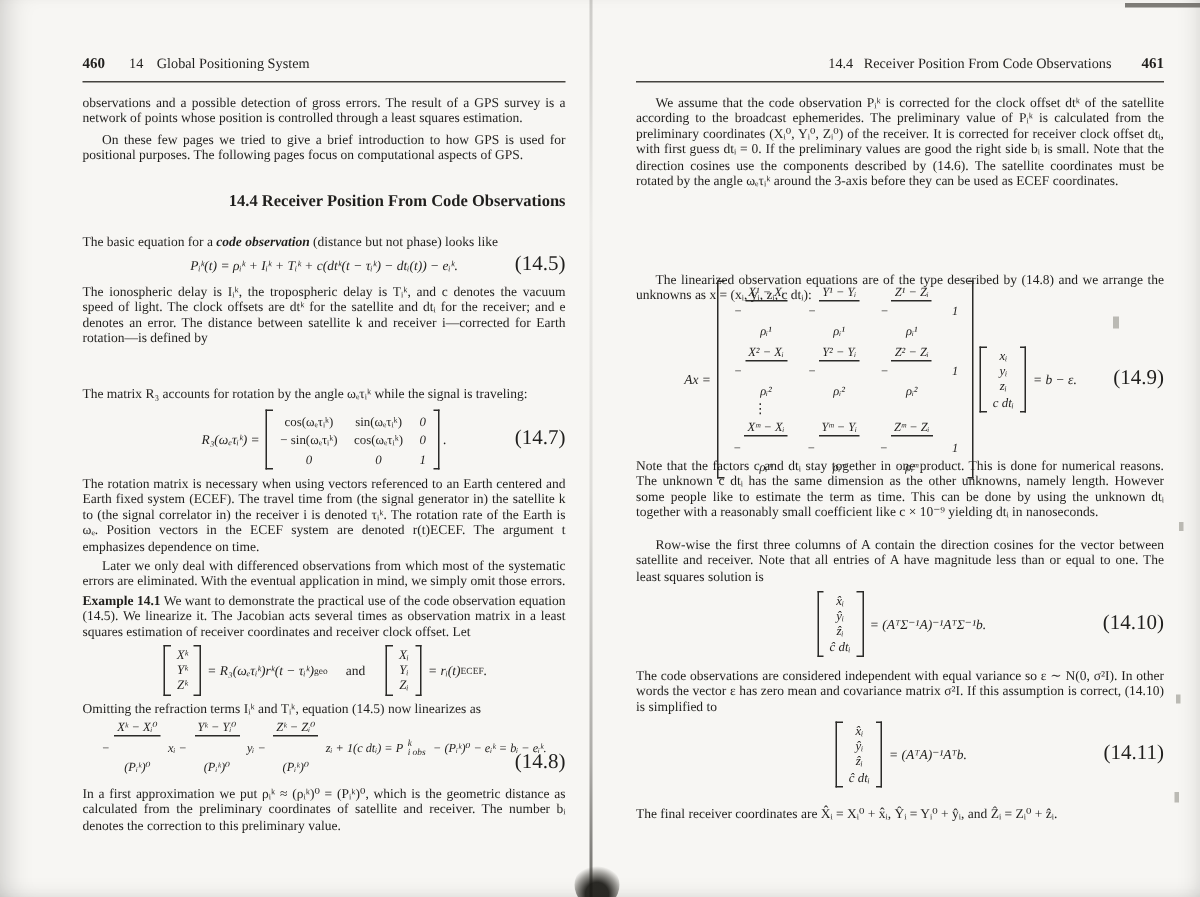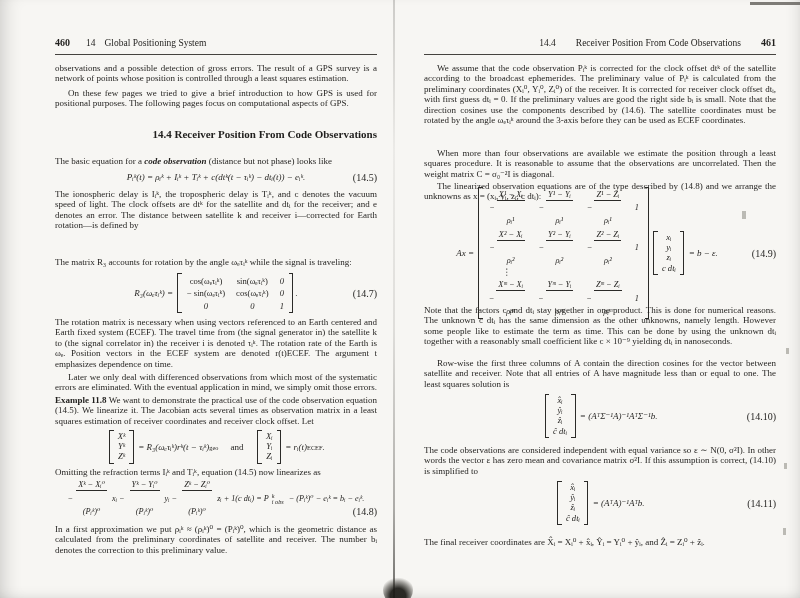--- a/index.html
+++ b/index.html
@@ -8,30 +8,30 @@
     box-shadow:inset 16px 0 20px -14px rgba(0,0,0,.20), inset -12px 0 16px -12px rgba(0,0,0,.14), inset 0 -10px 14px -10px rgba(0,0,0,.10);}
   .page{position:absolute;top:0;height:100%;}
   .pl{left:55px;width:322px;}
   .pr{left:424px;width:352px;}
   .blk{position:absolute;left:0;width:100%;margin:0;}
   .hd{display:flex;align-items:baseline;font-size:9.5px;border-bottom:0.8px solid #45433f;padding-bottom:6px;}
   .hd .pgno{font-weight:bold;font-size:10px;}
   .hd-l .pgno{margin-right:16px;}
   .hd-l .chno{margin-right:9px;}
   .hd-r{justify-content:flex-end;}
-  .hd-r .sec{margin-right:20px;}
+  .hd-r .sec{margin-right:7px;}
   .hd-r .pgno{margin-left:20px;}
   .bt{font-size:9px;line-height:10.4px;text-align:justify;}
   .ind{text-indent:13px;}
   .sechead{font-size:11px;font-weight:bold;text-align:right;}
   .bi{font-weight:bold;font-style:italic;}
   .exlabel{font-weight:bold;}
   .eq{font-size:9px;display:flex;align-items:center;justify-content:center;}
   .eq span{white-space:pre;}
-  .eq .tag{position:absolute;right:0;top:50%;transform:translateY(-50%);font-style:normal;font-size:10px;}
+  .eq .tag{position:absolute;right:0;top:50%;transform:translateY(-50%);font-style:normal;font-size:14px;}
   .tag-low{top:auto !important;bottom:0;transform:none !important;}
   .it{font-style:italic;}
   .eqrow{display:flex;align-items:center;gap:3px;}
   sub,sup{font-size:6.3px;}
   .conj{font-style:normal;margin:0 12px;}
   .mat{display:inline-flex;align-items:stretch;margin:0 2px;}
   .mbl{width:3.5px;border:1px solid #2b2a28;border-right:none;}
   .mbr{width:3.5px;border:1px solid #2b2a28;border-left:none;}
   .grid3{display:grid;grid-template-columns:auto auto auto;column-gap:11px;row-gap:2.5px;padding:2.5px 5px;justify-items:center;align-items:center;font-size:8.6px;}
   .vcol{display:flex;flex-direction:column;align-items:center;justify-content:center;padding:2px 4px;row-gap:0.5px;font-style:italic;font-size:8.6px;line-height:9.8px;}
@@ -96,21 +96,21 @@
         </span>
         <span class="mbr"></span>
       </span>
       <span class="it">.</span>
       <span class="tag">(14.7)</span>
     </div>
 
     <p class="blk bt" style="top:317px">The rotation matrix is necessary when using vectors referenced to an Earth centered and Earth fixed system (ECEF). The travel time from (the signal generator in) the satellite k to (the signal correlator in) the receiver i is denoted τᵢᵏ. The rotation rate of the Earth is ωₑ. Position vectors in the ECEF system are denoted r(t)ECEF. The argument t emphasizes dependence on time.</p>
     <p class="blk bt ind" style="top:372px">Later we only deal with differenced observations from which most of the systematic errors are eliminated. With the eventual application in mind, we simply omit those errors.</p>
 
-    <p class="blk bt" style="top:395px"><span class="exlabel">Example 11.8</span><span> We want to demonstrate the practical use of the code observation equation (14.5). We linearize it. The Jacobian acts several times as observation matrix in a least squares estimation of receiver coordinates and receiver clock offset. Let</span></p>
+    <p class="blk bt" style="top:395px"><span class="exlabel">Example 14.1</span><span> We want to demonstrate the practical use of the code observation equation (14.5). We linearize it. The Jacobian acts several times as observation matrix in a least squares estimation of receiver coordinates and receiver clock offset. Let</span></p>
 
     <div class="blk eq" style="top:430px;height:34px">
       <span class="mat">
         <span class="mbl"></span>
         <span class="vcol">
           <span>Xᵏ</span>
           <span>Yᵏ</span>
           <span>Zᵏ</span>
         </span>
         <span class="mbr"></span>
@@ -154,21 +154,20 @@
 
   <div class="page pr">
 
     <div class="blk hd hd-r" style="top:37px">
       <span class="sec">14.4</span>
       <span>Receiver Position From Code Observations</span>
       <span class="pgno">461</span>
     </div>
 
     <p class="blk bt ind" style="top:63px">We assume that the code observation Pᵢᵏ is corrected for the clock offset dtᵏ of the satellite according to the broadcast ephemerides. The preliminary value of Pᵢᵏ is calculated from the preliminary coordinates (Xᵢ⁰, Yᵢ⁰, Zᵢ⁰) of the receiver. It is corrected for receiver clock offset dtᵢ, with first guess dtᵢ = 0. If the preliminary values are good the right side bᵢ is small. Note that the direction cosines use the components described by (14.6). The satellite coordinates must be rotated by the angle ωₑτᵢᵏ around the 3-axis before they can be used as ECEF coordinates.</p>
-    <p class="blk bt ind" style="top:148px">When more than four observations are available we estimate the position through a least squares procedure. It is reasonable to assume that the observations are uncorrelated. Then the weight matrix C = σ₀⁻²I is diagonal.</p>
     <p class="blk bt ind" style="top:181px">The linearized observation equations are of the type described by (14.8) and we arrange the unknowns as x = (xᵢ, yᵢ, zᵢ, c dtᵢ):</p>
 
     <div class="blk eq" style="top:203px;height:100px;padding-right:26px;box-sizing:border-box">
       <span class="it">Ax = </span>
       <span class="mat">
         <span class="mbl"></span>
         <span class="g4">
           <span class="cell"><span>−</span><span class="frac"><span class="fn">X¹ − Xᵢ</span><span class="fd">ρᵢ¹</span></span></span>
           <span class="cell"><span>−</span><span class="frac"><span class="fn">Y¹ − Yᵢ</span><span class="fd">ρᵢ¹</span></span></span>
           <span class="cell"><span>−</span><span class="frac"><span class="fn">Z¹ − Zᵢ</span><span class="fd">ρᵢ¹</span></span></span>

